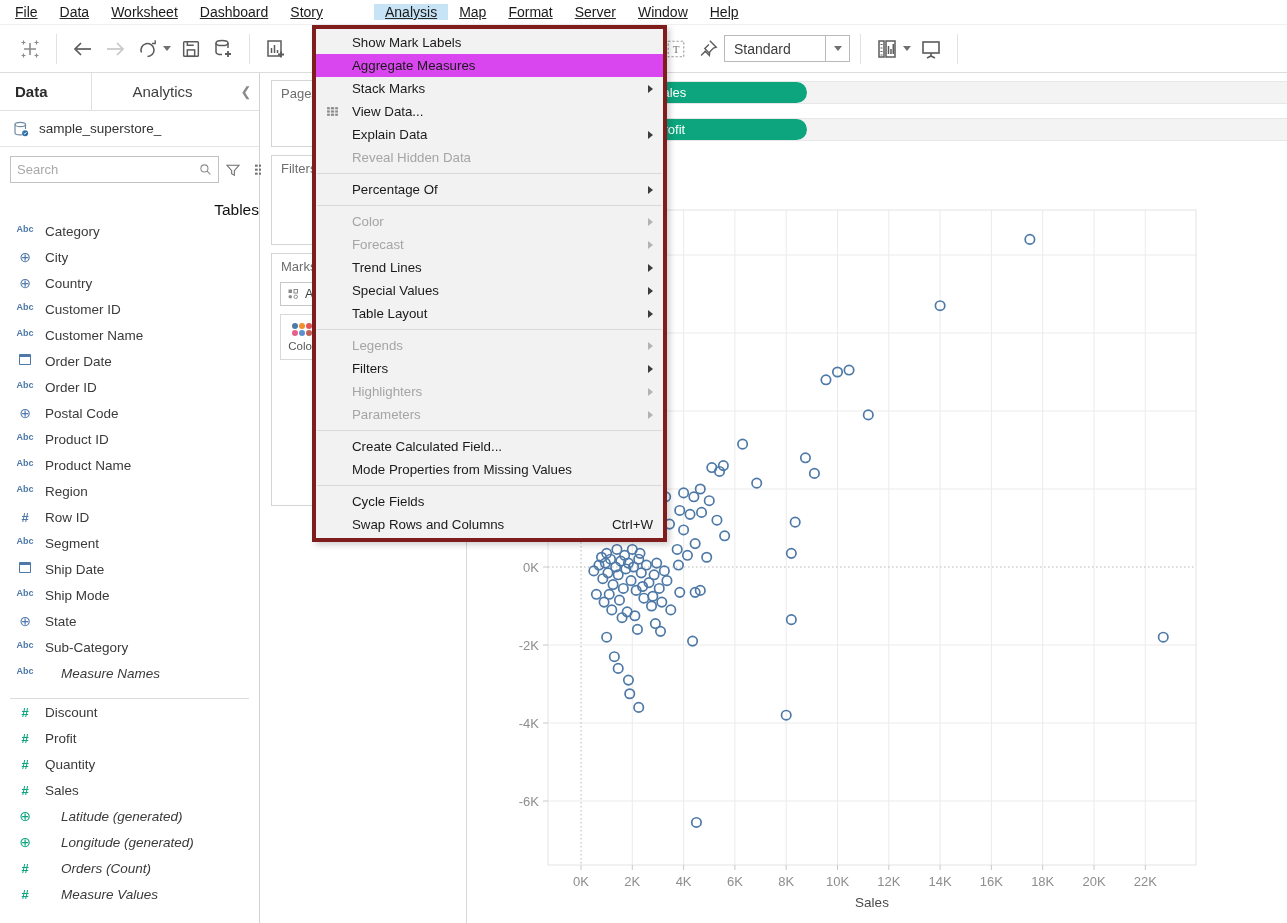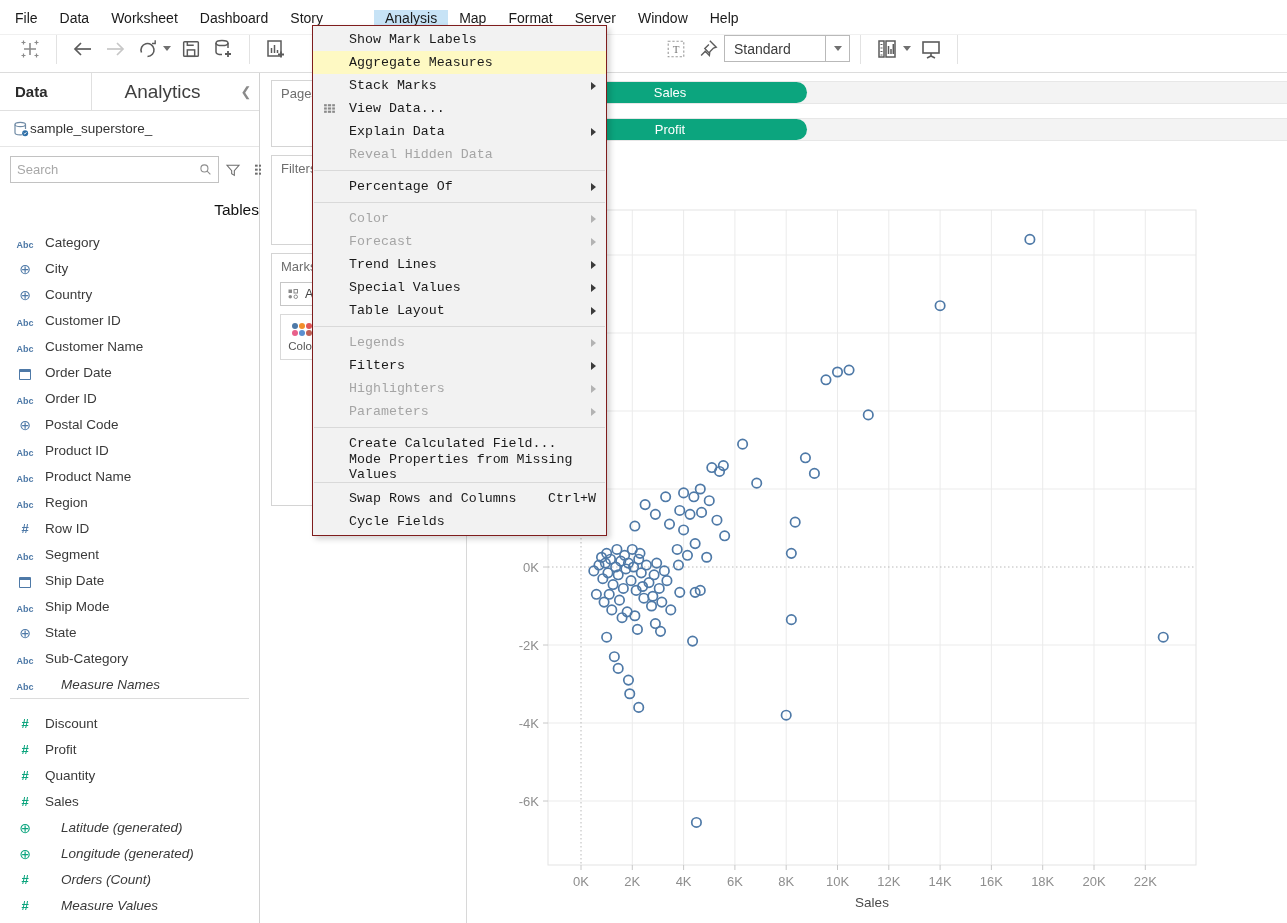--- a/index.html
+++ b/index.html
@@ -1,23 +1,23 @@
 <!DOCTYPE html>
 <html><head>
 <meta charset="utf-8">
 <style>
   * { margin:0; padding:0; box-sizing:border-box; }
   html,body { width:1287px; height:923px; overflow:hidden; background:#fff;
     font-family:"Liberation Sans", sans-serif; color:#2b2b2b; }
   .app { position:relative; width:1287px; height:923px; background:#fff; }
 
   
-  .menubar { position:absolute; left:0; top:10px; right:0; height:25px; display:flex;
-    align-items:flex-start; padding-left:4px; font-size:14px; background:#fff;
-    border-bottom:1px solid #f0f0f0; z-index:20; }
+  .menubar { position:absolute; left:0; top:0; right:0; height:25px; display:flex;
+    align-items:center; padding-left:4px; font-size:14px; background:#fff;
+    border-bottom:1px solid #f0f0f0; z-index:20;text-decoration:underline; }
   .menubar .mb-item { display:flex; align-items:center; padding:0 11px; cursor:default; color:#1a1a1a; }
   .menubar .mb-item.active { background:#c7e3f6;margin-left:40px; }
 
   
   .toolbar { position:absolute; left:0; top:25px; right:0; height:48px; display:flex;
     align-items:center; padding-left:14px; background:#fff; border-bottom:1px solid #dcdcdc; }
   .tb-sep { width:1px; height:30px; background:#e2e2e2; margin:0 10px; flex:0 0 auto; }
   .tb-btn { width:32px; height:32px; display:flex; align-items:center; justify-content:center; flex:0 0 auto; }
   .tb-caret { width:0; height:0; border-left:4px solid transparent; border-right:4px solid transparent;
     border-top:5px solid #707070; margin:0 4px 0 0; }
@@ -28,32 +28,32 @@
   .tb-select .dd { width:24px; height:100%; border-left:1px solid #b9b9b9; display:flex;
     align-items:center; justify-content:center; }
 
   
   .data-pane { position:absolute; left:0; top:73px; bottom:0; width:260px; background:#fff;
     border-right:1px solid #d2d2d2; z-index:10; }
   .dp-tabs { display:flex; height:38px; border-bottom:1px solid #e0e0e0; align-items:stretch; }
   .dp-tab-data { width:92px; display:flex; align-items:center; padding-left:15px; font-weight:bold;
     font-size:15px; border-right:1px solid #e0e0e0; background:#fff; }
   .dp-tab-analytics { flex:1; display:flex; align-items:center; justify-content:center;
-    font-size:19px; color:#3f3f3f; }
+    font-size:15px; color:#3f3f3f; }
   .dp-collapse { width:26px; display:flex; align-items:center; justify-content:center; color:#8a8a8a; font-size:13px; }
-  .dp-ds { height:36px; display:flex; align-items:center; padding-left:12px;
+  .dp-ds { height:36px; display:flex; align-items:center; gap:9px; padding-left:12px;
     border-bottom:1px solid #e6e6e6; font-size:13.5px; color:#333; }
   .dp-search-row { display:flex; align-items:center; padding:9px 8px 7px 10px; gap:6px; }
   .dp-search { flex:0 0 160px; height:27px; border:1px solid #c2c2c2; display:flex; align-items:center; }
   .dp-search input { border:0; outline:0; flex:1; padding:0 6px; font-size:13px;
     font-family:"Liberation Sans",sans-serif; color:#0f172a; min-width:0; }
   .dp-search input::placeholder { color:#a8a8a8; }
   .dp-ico { display:flex; align-items:center; justify-content:center; }
   .tables-header { padding:11px 0 5px 14px; font-size:15.5px; font-weight:normal; color:#111;text-align:right; }
-  .field-row { height:26px; display:flex; align-items:flex-end; padding-left:14px; gap:9px;
+  .field-row { height:26px; display:flex; align-items:flex-start; padding-left:14px; gap:9px;
     font-size:13.5px; color:#3a3a3a; cursor:default; }
   .field-row .f-ico { width:22px; display:flex; align-items:center; justify-content:center; flex:0 0 auto; }
   .field-row.italic .f-label { font-style:italic;margin-left:16px; }
   .ico-abc { font-size:9px; font-weight:bold; letter-spacing:0; }
   .ico-globe { font-size:14px; line-height:1; }
   .ico-num { font-size:13px; font-weight:bold; }
   .ico-cal { width:12px; height:11px; border:1.3px solid; border-top:3.5px solid; border-radius:1px; }
   .dim { color:#4e79a7; }
   .mea { color:#0ca57e; }
   .field-sep { border-top:1px solid #dcdcdc; margin:6px 10px 6px 10px; }
@@ -86,25 +86,25 @@
   .strip-cols { top:8px; } .strip-rows { top:45px; }
   .pill { position:absolute; left:66px; width:274px; height:21px; border-radius:10.5px;
     color:#fff; font-size:13px; display:flex; align-items:center; justify-content:center; }
   .pill-cols { top:9px; } .pill-rows { top:46px; }
 
   
   #chart-svg { position:absolute; left:0; top:0; width:1287px; height:923px; z-index:5; pointer-events:none; }
   #chart-svg text { font-family:"Liberation Sans",sans-serif; }
 
   
-  .menu { position:absolute; left:312px; top:25px; width:295px; z-index:50; background:#f2f2f2;
-    border:1px solid #7f1d1d; box-shadow:3px 3px 6px rgba(0,0,0,0.18); padding:2px 0;font-family:Liberation Mono, monospace; }
+  .menu { position:absolute; left:312px; top:25px; width:355px; z-index:50; background:#f2f2f2;
+    border:4px solid #7f1d1d; box-shadow:3px 3px 6px rgba(0,0,0,0.18); padding:2px 0; }
   .menu-item { height:23px; display:flex; align-items:center; padding:0 10px 0 36px;
     font-size:13.3px; color:#1a1a1a; position:relative; cursor:default; }
-  .menu-item.hl { background:#fef9c3; }
+  .menu-item.hl { background:#d946ef; }
   .menu-item.dis { color:#a5a5a5; }
   .menu-item .mi-icon { position:absolute; left:10px; top:5px; }
   .menu-item .mi-shortcut { margin-left:auto; }
   .menu-item .mi-arrow { margin-left:auto; width:0; height:0; border-top:4px solid transparent;
     border-bottom:4px solid transparent; border-left:5px solid #3c3c3c; }
   .menu-item.dis .mi-arrow { border-left-color:#b3b3b3; }
   .menu-sep { height:1px; background:#d9d9d9; margin:4px 1px; }
 </style>
 </head>
 <body>
@@ -715,21 +715,21 @@
       </div>
       <div class="menu-sep"></div>
       <div class="menu-item">
         <span>Create Calculated Field...</span>
       </div>
       <div class="menu-item">
         <span>Mode Properties from Missing Values</span>
       </div>
       <div class="menu-sep"></div>
       <div class="menu-item">
+        <span>Cycle Fields</span>
+      </div>
+      <div class="menu-item">
         <span>Swap Rows and Columns</span>
         <span class="mi-shortcut">Ctrl+W</span>
       </div>
-      <div class="menu-item">
-        <span>Cycle Fields</span>
-      </div>
     </div>
 
 </div>
 
 </body></html>

